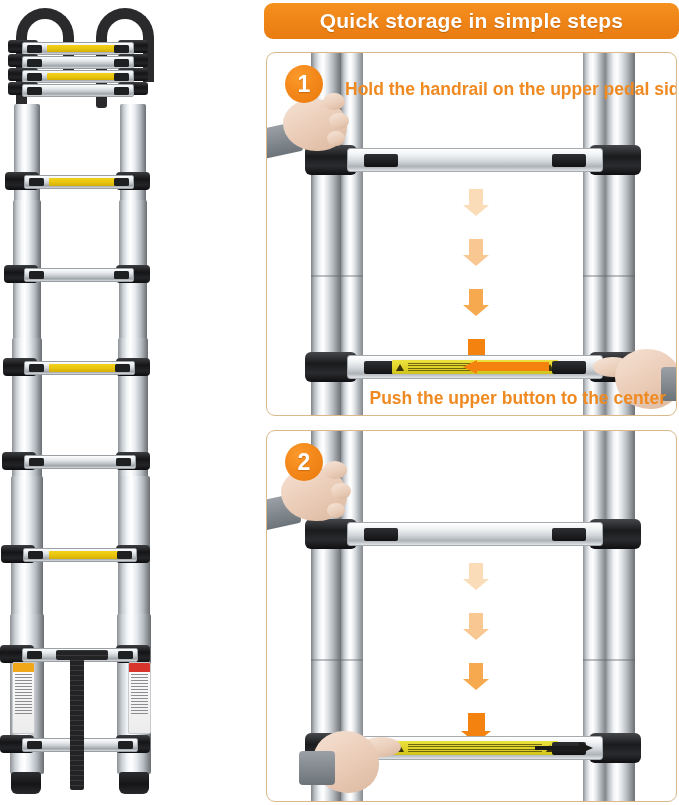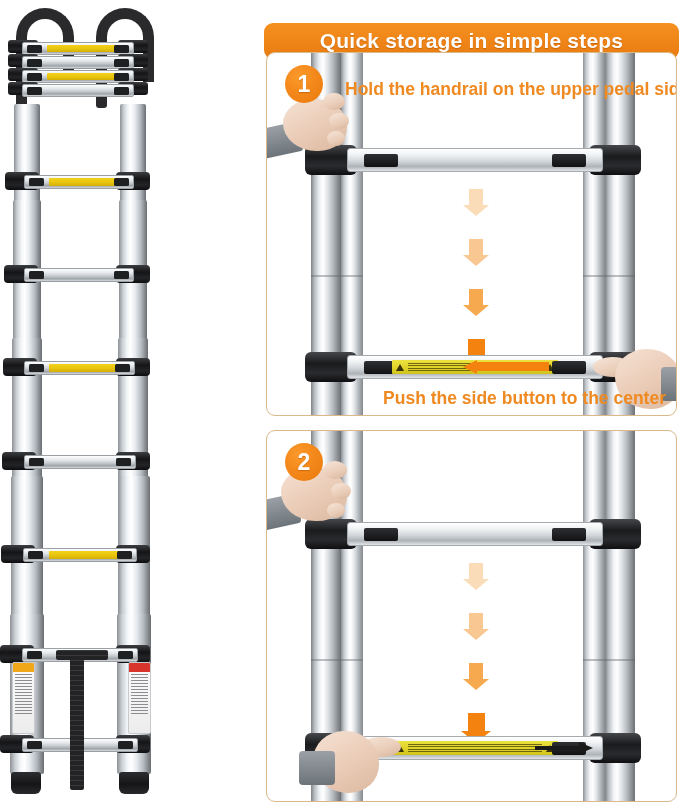--- a/index.html
+++ b/index.html
@@ -87,21 +87,21 @@
     border-radius: 3px 3px 6px 6px;
   }
 
   
   .right { position: absolute; left: 264px; top: 0; width: 415px; height: 805px; }
 
   .title-bar {
     position: absolute; left: 0; top: 3px; width: 415px; height: 36px;
     background: linear-gradient(to bottom, #f5911e 0%, #ef8418 52%, #e87c10 100%);
     border-radius: 9px;
-    display: flex; align-items: center; justify-content: center; margin-top: 20px;
+    display: flex; align-items: center; justify-content: center;
   }
   .title-bar span {
     color: #ffffff; font-size: 21px; font-weight: bold; letter-spacing: .2px;
     text-shadow: 0 1px 1px rgba(150,70,0,.45);
   }
 
   .panel {
     position: absolute; left: 2px; width: 411px;
     border: 1.5px solid #d9b98a; border-radius: 9px;
     background: #fff; overflow: hidden;
@@ -429,21 +429,21 @@
 
         <div class="hand" style="left:340px; top:296px;">
           <div class="finger" style="left:-14px; top:8px; width:40px; height:20px;"></div>
           <div class="palm" style="left:8px;  top:0px; width:66px; height:60px;"></div>
           <div class="sleeve" style="left:54px; top:18px; width:40px; height:34px;"></div>
         </div>
       </div>
 
       <div class="badge">1</div>
       <div class="cap-text cap-top">Hold the handrail on the upper pedal side</div>
-      <div class="cap-text cap-bottom">Push the side button to the center</div>
+      <div class="cap-text cap-bottom">Push the upper button to the center</div>
     </div>
 
     <div class="panel p2">
       <div class="scene">
 
         <div class="srail" style="left:44px; top:0; height:372px;"></div>
         <div class="srail inner" style="left:74px; top:0; height:372px;"></div>
         <div class="srail-seam" style="left:44px; top:228px; width:52px;"></div>
 
         <div class="srail" style="left:338px; top:0; height:372px;"></div>

